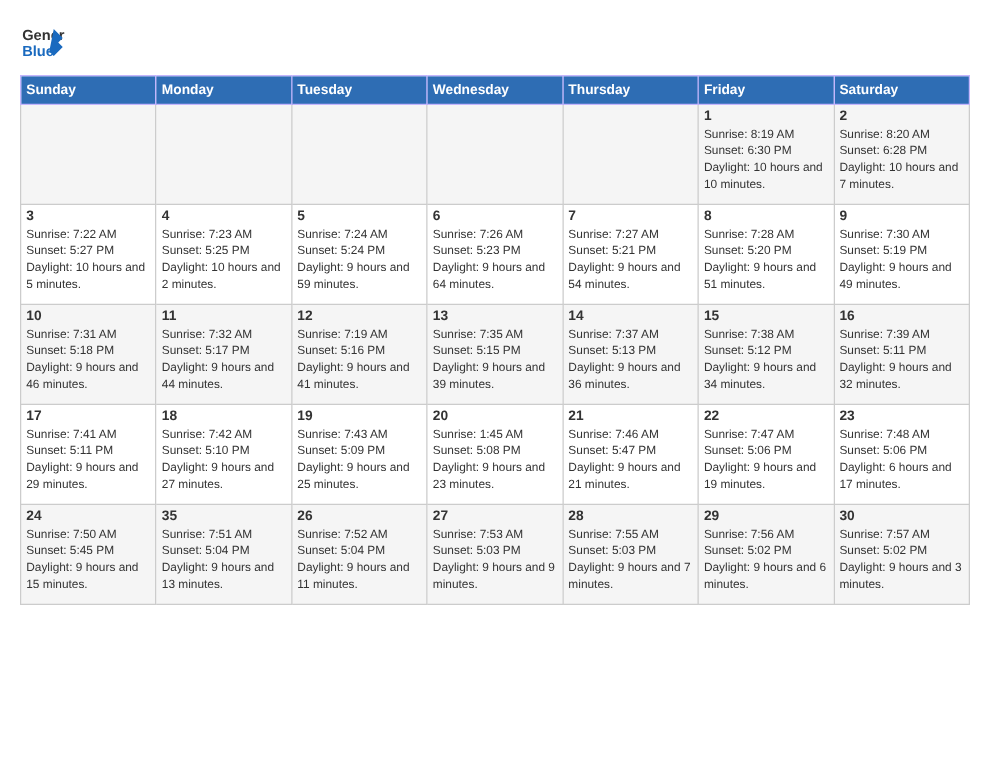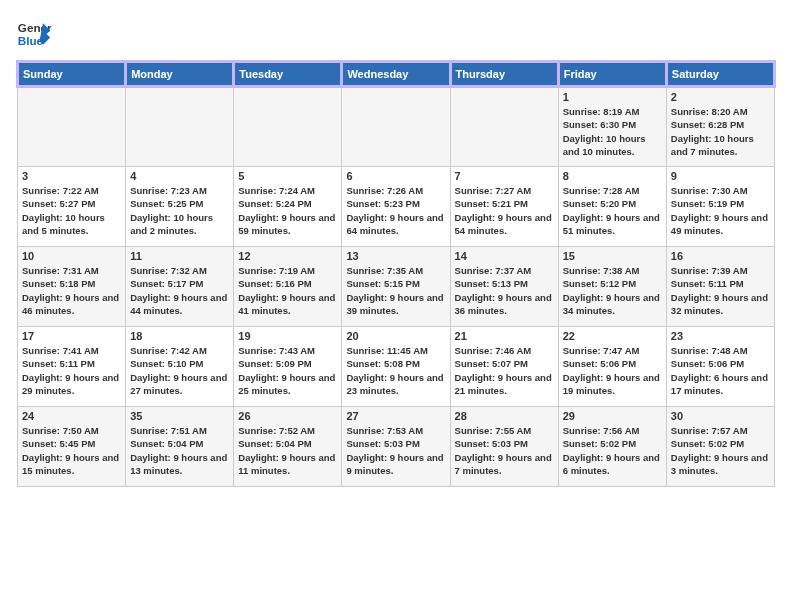--- a/index.html
+++ b/index.html
@@ -42,21 +42,21 @@
       border-collapse: collapse;
       font-size: 10px;
     }
     thead th {
       background: #2e6db4;
       color: #fff;
       padding: 5px 4px;
       text-align: left;
       font-size: 11px;
       font-weight: bold;
-      border: 3px solid #c4b5fd;
+      border: 1px solid #c4b5fd;
     }
     tbody td {
       vertical-align: top;
       border: 1px solid #ccc;
       padding: 3px 4px;
       width: calc(100% / 7);
       height: 80px;
       color: #333;
       font-size: 9.5px;
       background: #fff;
@@ -65,21 +65,20 @@
       background: #f5f5f5;
     }
     .day-num {
       font-weight: bold;
       font-size: 11px;
       margin-bottom: 2px;
       display: block;
     }
     .day-info {
       line-height: 1.4;
-      font-weight: bold;
     }
     td.empty {
       background: #f9f9f9;
     }
   </style>
 </head>
 <body>
 
 <div class="header-area">
   <div class="logo">
@@ -268,30 +267,30 @@
           <span class="day-num">19</span>
           <div class="day-info">
             <div>Sunrise: 7:43 AM</div>
             <div>Sunset: 5:09 PM</div>
             <div>Daylight: 9 hours and 25 minutes.</div>
           </div>
         </td>
         <td>
           <span class="day-num">20</span>
           <div class="day-info">
-            <div>Sunrise: 11:45 AM</div>
+            <div>Sunrise: 1:45 AM</div>
             <div>Sunset: 5:08 PM</div>
             <div>Daylight: 9 hours and 23 minutes.</div>
           </div>
         </td>
         <td>
           <span class="day-num">21</span>
           <div class="day-info">
             <div>Sunrise: 7:46 AM</div>
-            <div>Sunset: 5:07 PM</div>
+            <div>Sunset: 5:47 PM</div>
             <div>Daylight: 9 hours and 21 minutes.</div>
           </div>
         </td>
         <td>
           <span class="day-num">22</span>
           <div class="day-info">
             <div>Sunrise: 7:47 AM</div>
             <div>Sunset: 5:06 PM</div>
             <div>Daylight: 9 hours and 19 minutes.</div>
           </div>

